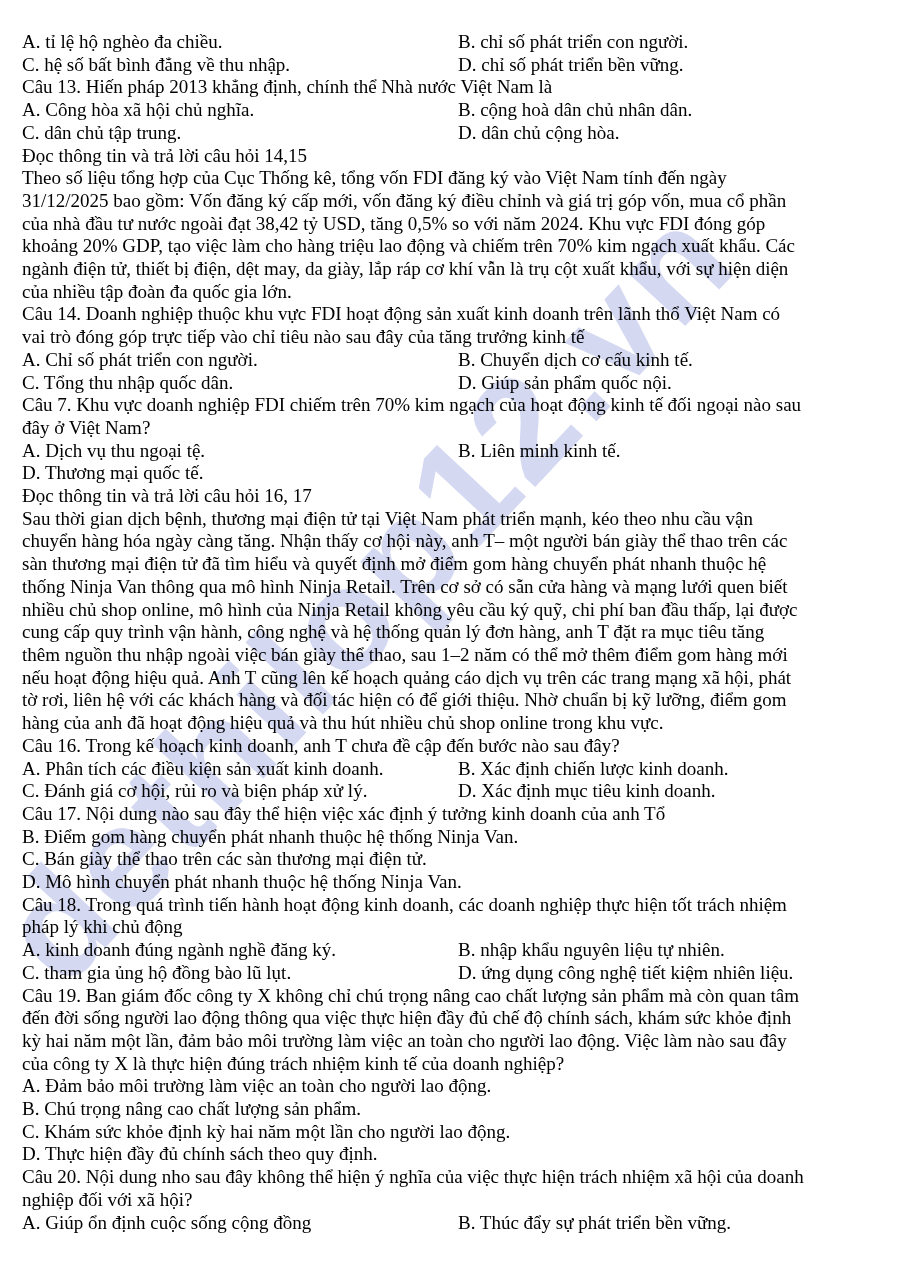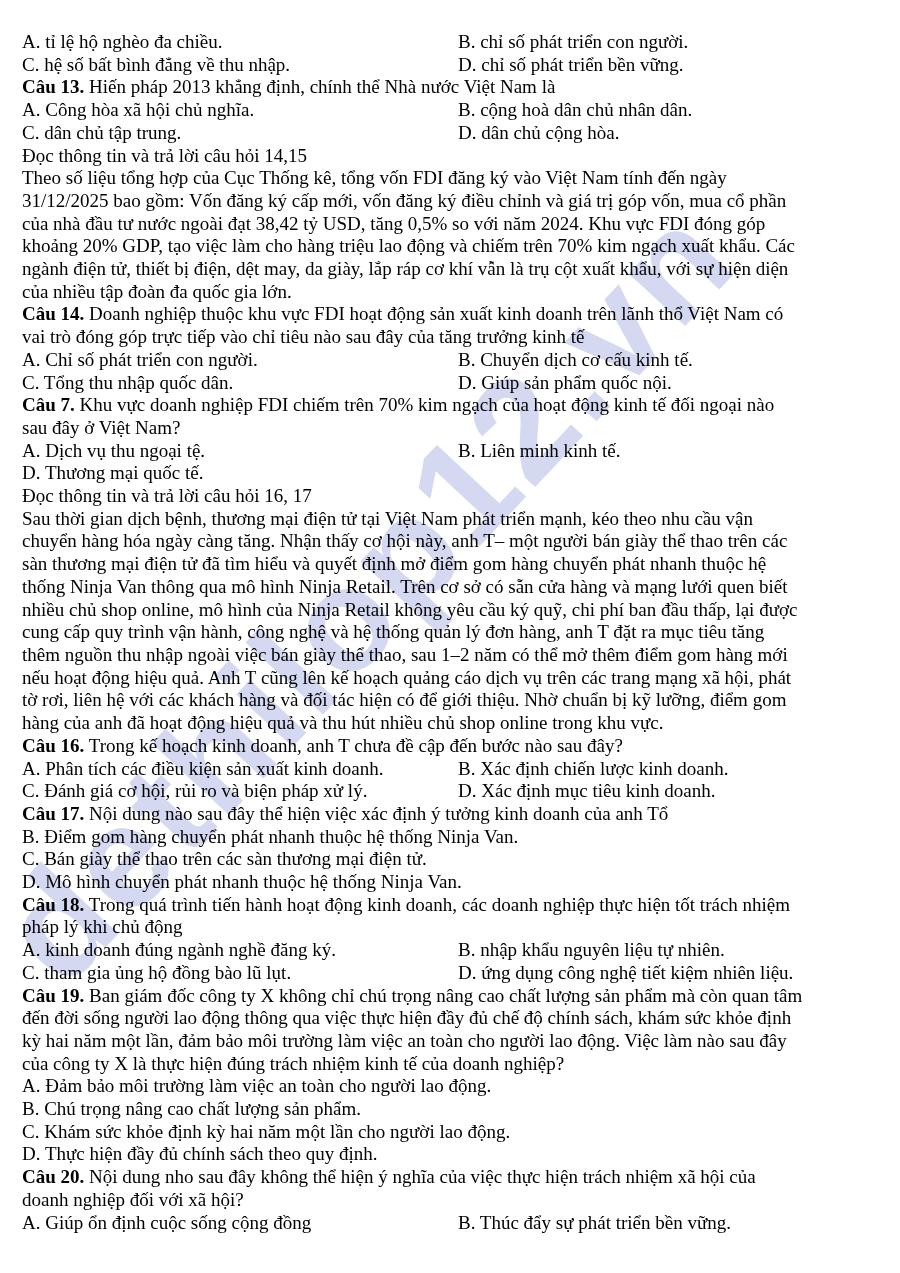--- a/index.html
+++ b/index.html
@@ -18,21 +18,21 @@
     color:#b8bfe9;opacity:.6;white-space:nowrap;
     z-index:0;pointer-events:none;user-select:none;
   }
   .doc{
     position:absolute;left:0;top:0;width:824px;height:1273px;
     box-sizing:border-box;padding:31px 20px 0 22px;
     z-index:1;
   }
   .doc p{margin:0}
   .hdr{font-weight:normal}
-  .qnum{font-weight:bold}
+  .qnum{font-weight:normal}
   .opt2{display:flex;margin:0}
   .colA{flex:0 0 436px}
   .colB{flex:1 1 auto}
 </style>
 </head>
 <body>
 
 <div class="watermark">dethilop12.vn</div>
 
 <div class="doc">

